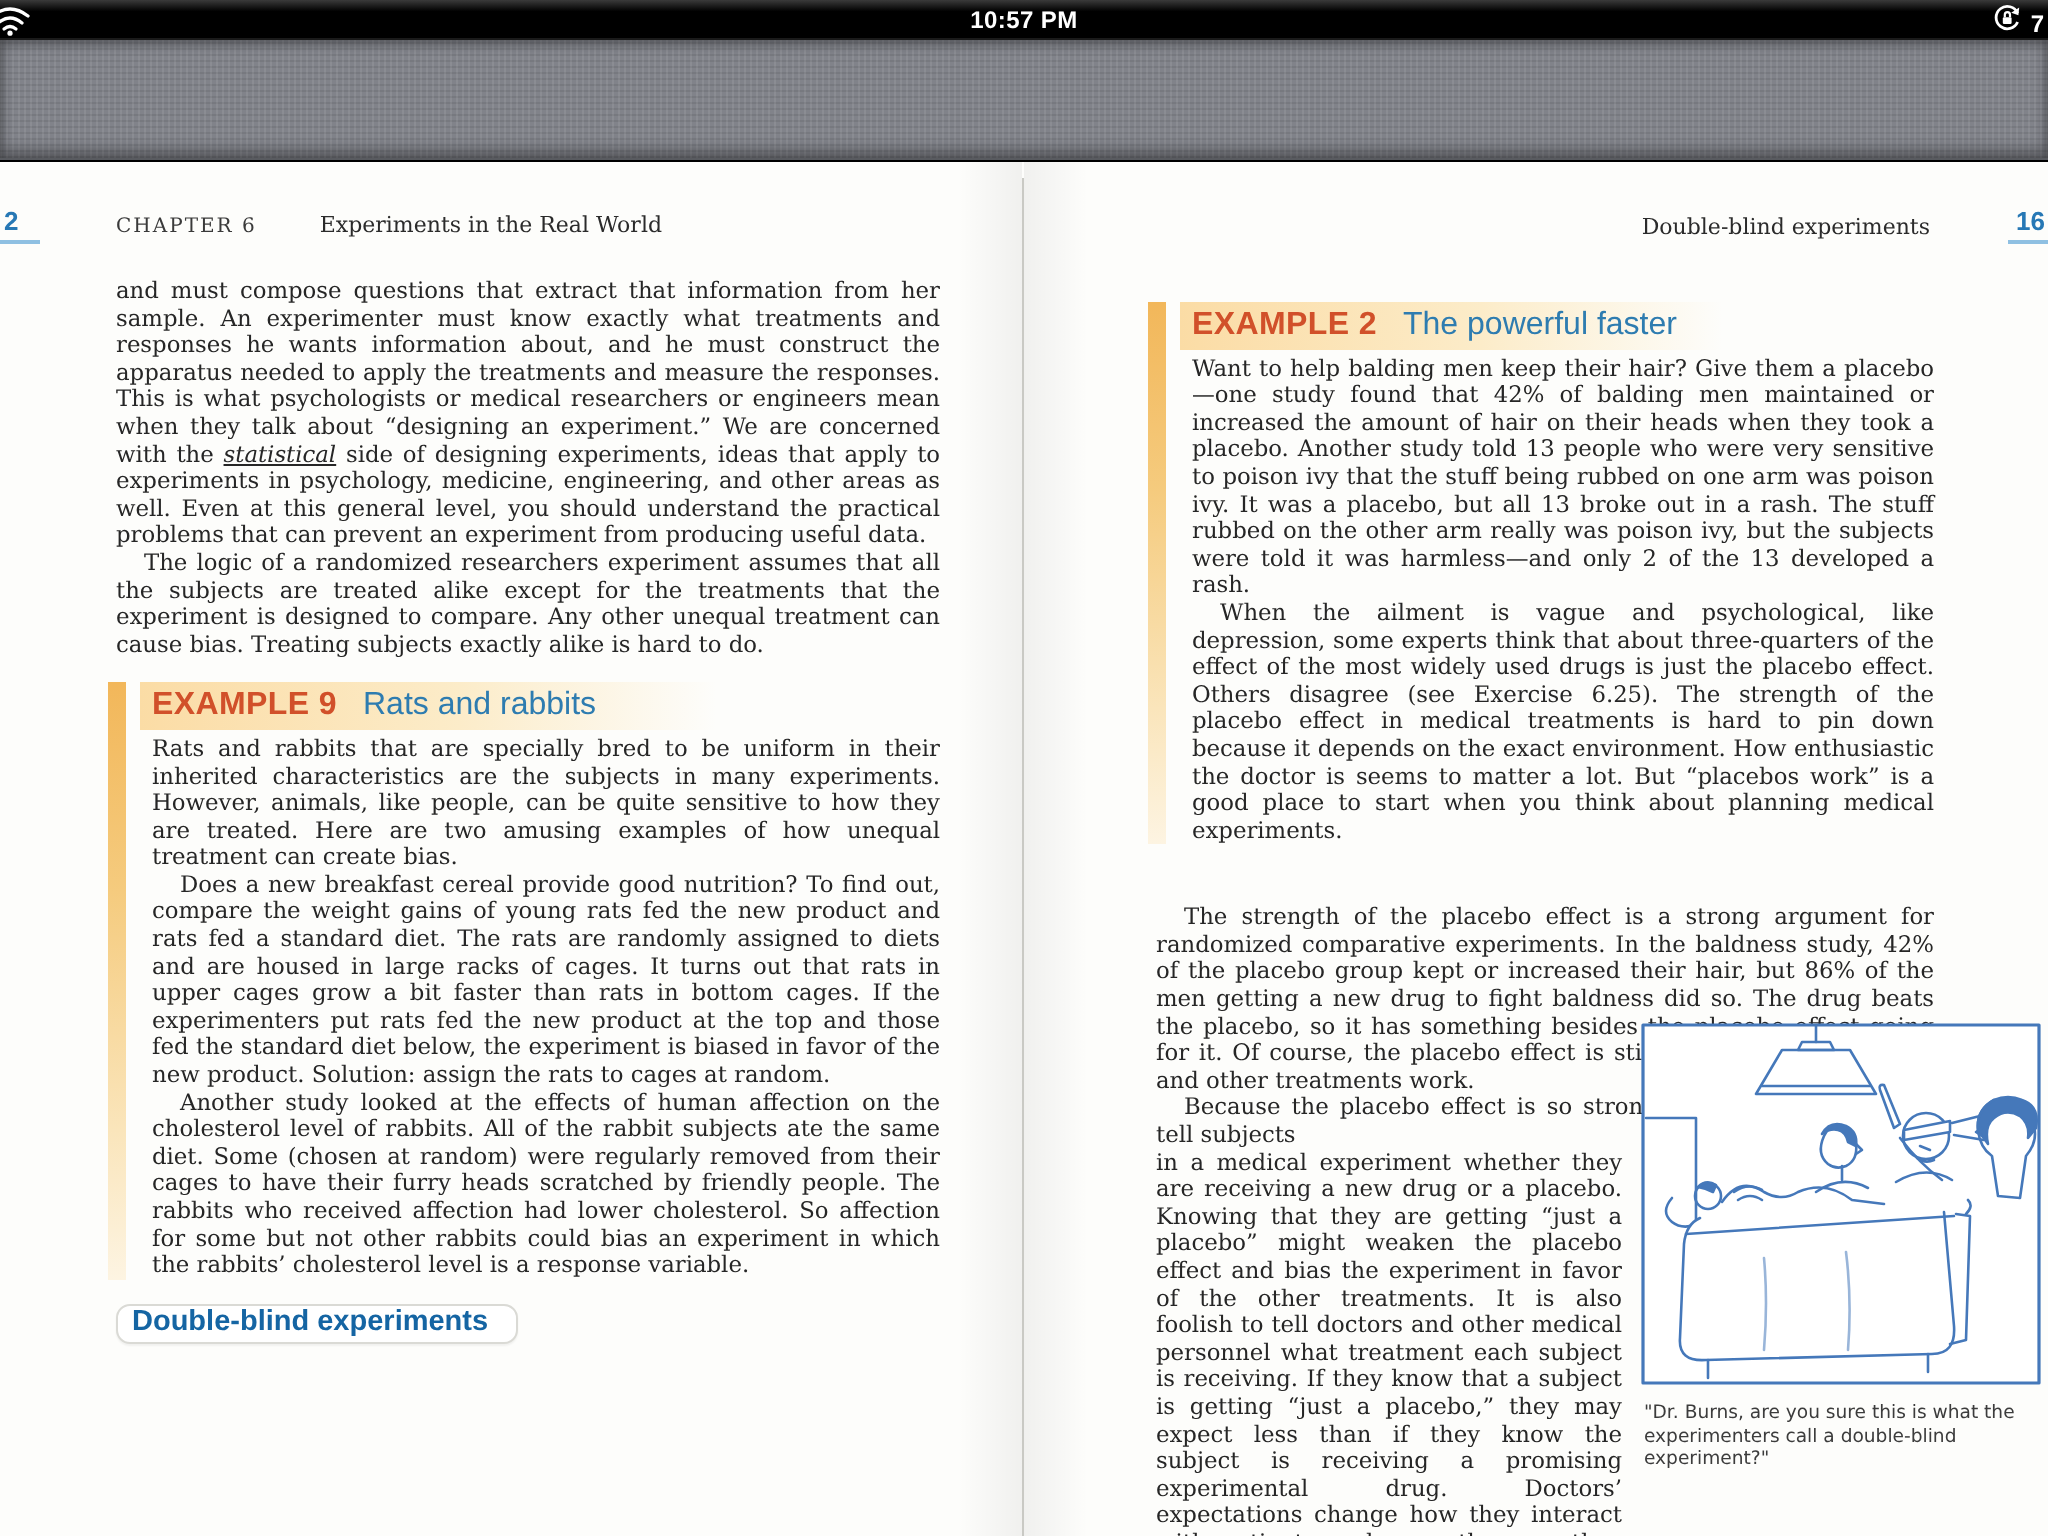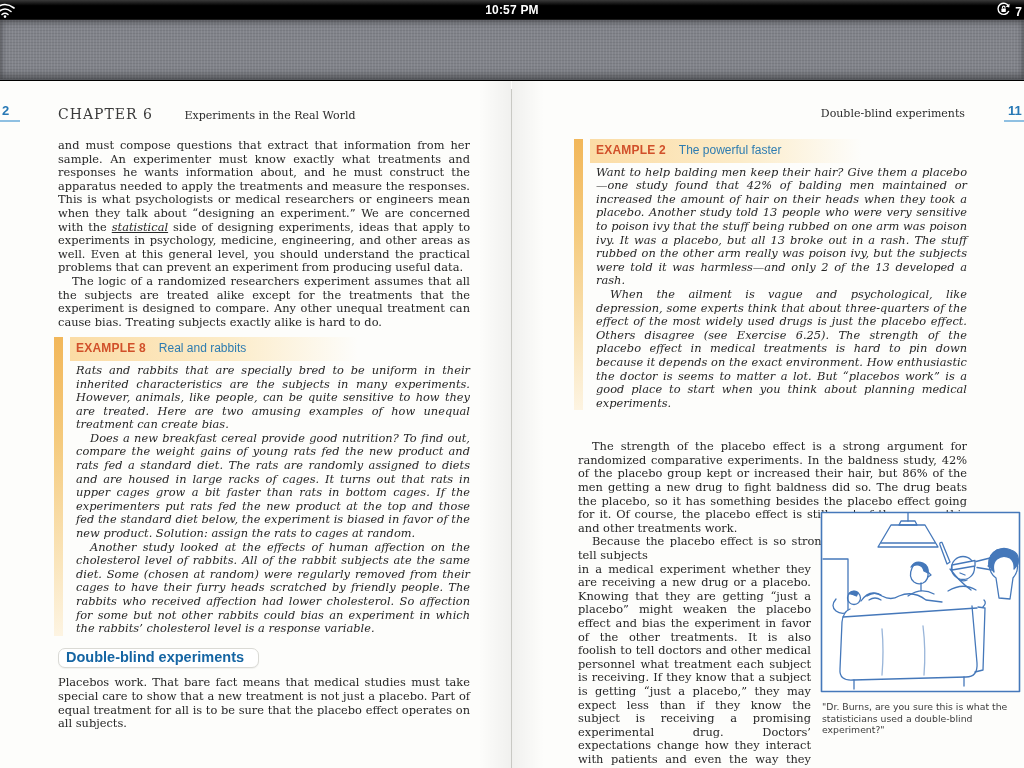--- a/index.html
+++ b/index.html
@@ -33,38 +33,38 @@
   .spine-shade-l { position:absolute; left:479px; top:0; width:32px; height:687px;
                    background:linear-gradient(90deg, rgba(0,0,0,0), rgba(0,0,0,.05)); }
   .spine-shade-r { position:absolute; left:512px; top:0; width:32px; height:687px;
                    background:linear-gradient(270deg, rgba(0,0,0,0), rgba(0,0,0,.05)); }
 
   
   .pagenum { position:absolute; font-family:"Liberation Sans", sans-serif;
              font-weight:bold; font-size:13px; color:#2778b5; }
   .pagenum-rule { position:absolute; height:2px; background:#8fc0e2; }
   .runhead { position:absolute; font-size:11px; color:#2b2b2b; }
-  .chaplabel { font-size:14px; letter-spacing:1px; color:#3a3a3a; }
+  .chaplabel { font-size:10px; letter-spacing:1px; color:#3a3a3a; }
 
   
   .flow { position:absolute; font-size:11.4px; line-height:13.6px; color:#262626; }
   .para { text-align:justify; }
   .indent { text-indent:14px; }
   .ital { font-style:italic;text-decoration:underline; }
 
   
   .example { position:relative; margin-left:-4px; padding-left:16px; }
   .ex-strip { position:absolute; left:0; top:0; bottom:0; width:9px;
               background:linear-gradient(180deg,#f2b75a 0%, #f5cb7e 35%, #fae5bb 75%, #fdf4e2 100%); }
   .ex-head { display:flex; align-items:flex-start; padding:5px 8px 5px 6px; margin-bottom:3px;
              background:linear-gradient(90deg, #fbdca5 0%, #fcecc9 40%, rgba(253,253,251,0) 72%);
-             font-family:"Liberation Sans", sans-serif; font-size:12px; }
+             font-family:"Liberation Sans", sans-serif; font-size:16px;margin-top:12px; }
   .ex-label { color:#d1502a; font-weight:bold; letter-spacing:.2px; margin-right:13px; }
   .ex-title { color:#2e7cb0; }
-  .ex-body { padding-left:6px;font-style:italic; }
+  .ex-body { padding-left:6px; }
 
   
   .sect-head { display:inline-block; font-family:"Liberation Sans", sans-serif;
                font-weight:bold; font-size:14.5px; color:#1565a3;
                border:1px solid #dadad5; border-radius:7px; background:#fff;
                padding:2px 14px 3px 7px; box-shadow:0 1px 1px rgba(0,0,0,.05); }
   .gap8 { margin-top:8px; } .gap12 { margin-top:12px; } .gap30 { margin-top:30px; }
 
   
   .narrow { width:233px; text-align:justify; }
@@ -121,40 +121,39 @@
 
     <div class="flow" style="left:58px; top:139px; width:412px;">
       <div class="para">
         <span>and must compose questions that extract that information from her sample. An experimenter must know exactly what treatments and responses he wants information about, and he must construct the apparatus needed to apply the treatments and measure the responses. This is what psychologists or medical researchers or engineers mean when they talk about “designing an experiment.” We are concerned with the </span><span class="ital">statistical</span><span> side of designing experiments, ideas that apply to experiments in psychology, medicine, engineering, and other areas as well. Even at this general level, you should understand the practical problems that can prevent an experiment from producing useful data.</span>
       </div>
       <div class="para indent">The logic of a randomized researchers experiment assumes that all the subjects are treated alike except for the treatments that the experiment is designed to compare. Any other unequal treatment can cause bias. Treating subjects exactly alike is hard to do.</div>
 
       <div class="example gap8">
         <div class="ex-strip"></div>
         <div class="ex-head">
-          <span class="ex-label">EXAMPLE 8</span>
-          <span class="ex-title">Real and rabbits</span>
+          <span class="ex-label">EXAMPLE 9</span>
+          <span class="ex-title">Rats and rabbits</span>
         </div>
         <div class="ex-body">
           <div class="para">Rats and rabbits that are specially bred to be uniform in their inherited characteristics are the subjects in many experiments. However, animals, like people, can be quite sensitive to how they are treated. Here are two amusing examples of how unequal treatment can create bias.</div>
           <div class="para indent">Does a new breakfast cereal provide good nutrition? To find out, compare the weight gains of young rats fed the new product and rats fed a standard diet. The rats are randomly assigned to diets and are housed in large racks of cages. It turns out that rats in upper cages grow a bit faster than rats in bottom cages. If the experimenters put rats fed the new product at the top and those fed the standard diet below, the experiment is biased in favor of the new product. Solution: assign the rats to cages at random.</div>
           <div class="para indent">Another study looked at the effects of human affection on the cholesterol level of rabbits. All of the rabbit subjects ate the same diet. Some (chosen at random) were regularly removed from their cages to have their furry heads scratched by friendly people. The rabbits who received affection had lower cholesterol. So affection for some but not other rabbits could bias an experiment in which the rabbits’ cholesterol level is a response variable.</div>
         </div>
       </div>
 
       <div class="gap12">
         <span class="sect-head">Double-blind experiments</span>
       </div>
-      <div class="para gap8">Placebos work. That bare fact means that medical studies must take special care to show that a new treatment is not just a placebo. Part of equal treatment for all is to be sure that the placebo effect operates on all subjects.</div>
     </div>
   </div>
 
   <div>
     <div class="runhead" style="left:790px; top:107px; width:175px; text-align:right;">Double-blind experiments</div>
-    <div class="pagenum" style="left:1008px; top:103px;">11</div>
+    <div class="pagenum" style="left:1008px; top:103px;">16</div>
     <div class="pagenum-rule" style="left:1004px; top:120px; width:20px;"></div>
 
     <div class="flow" style="left:578px; top:139px; width:389px;">
       <div class="example">
         <div class="ex-strip"></div>
         <div class="ex-head">
           <span class="ex-label">EXAMPLE 2</span>
           <span class="ex-title">The powerful faster</span>
         </div>
         <div class="ex-body">
@@ -212,17 +211,17 @@
           <path d="M23 106 L157 97"></path>
           <path d="M62 118 q2 22 0 46 M103 115 q3 24 1 49" opacity=".55"></path>
           <path d="M34 169 v9 M144 166 v9"></path>
 
           <path d="M158 96 l7 1 l-2 62 l-8 2 M163 96 q4 -4 1 -7"></path>
         </g>
       </svg>
     </div>
     <div class="caption">
       <div>"Dr. Burns, are you sure this is what the</div>
-      <div>statisticians used a double-blind experiment?"</div>
+      <div>experimenters call a double-blind experiment?"</div>
     </div>
   </div>
 
 </div>
 
 </body></html>

